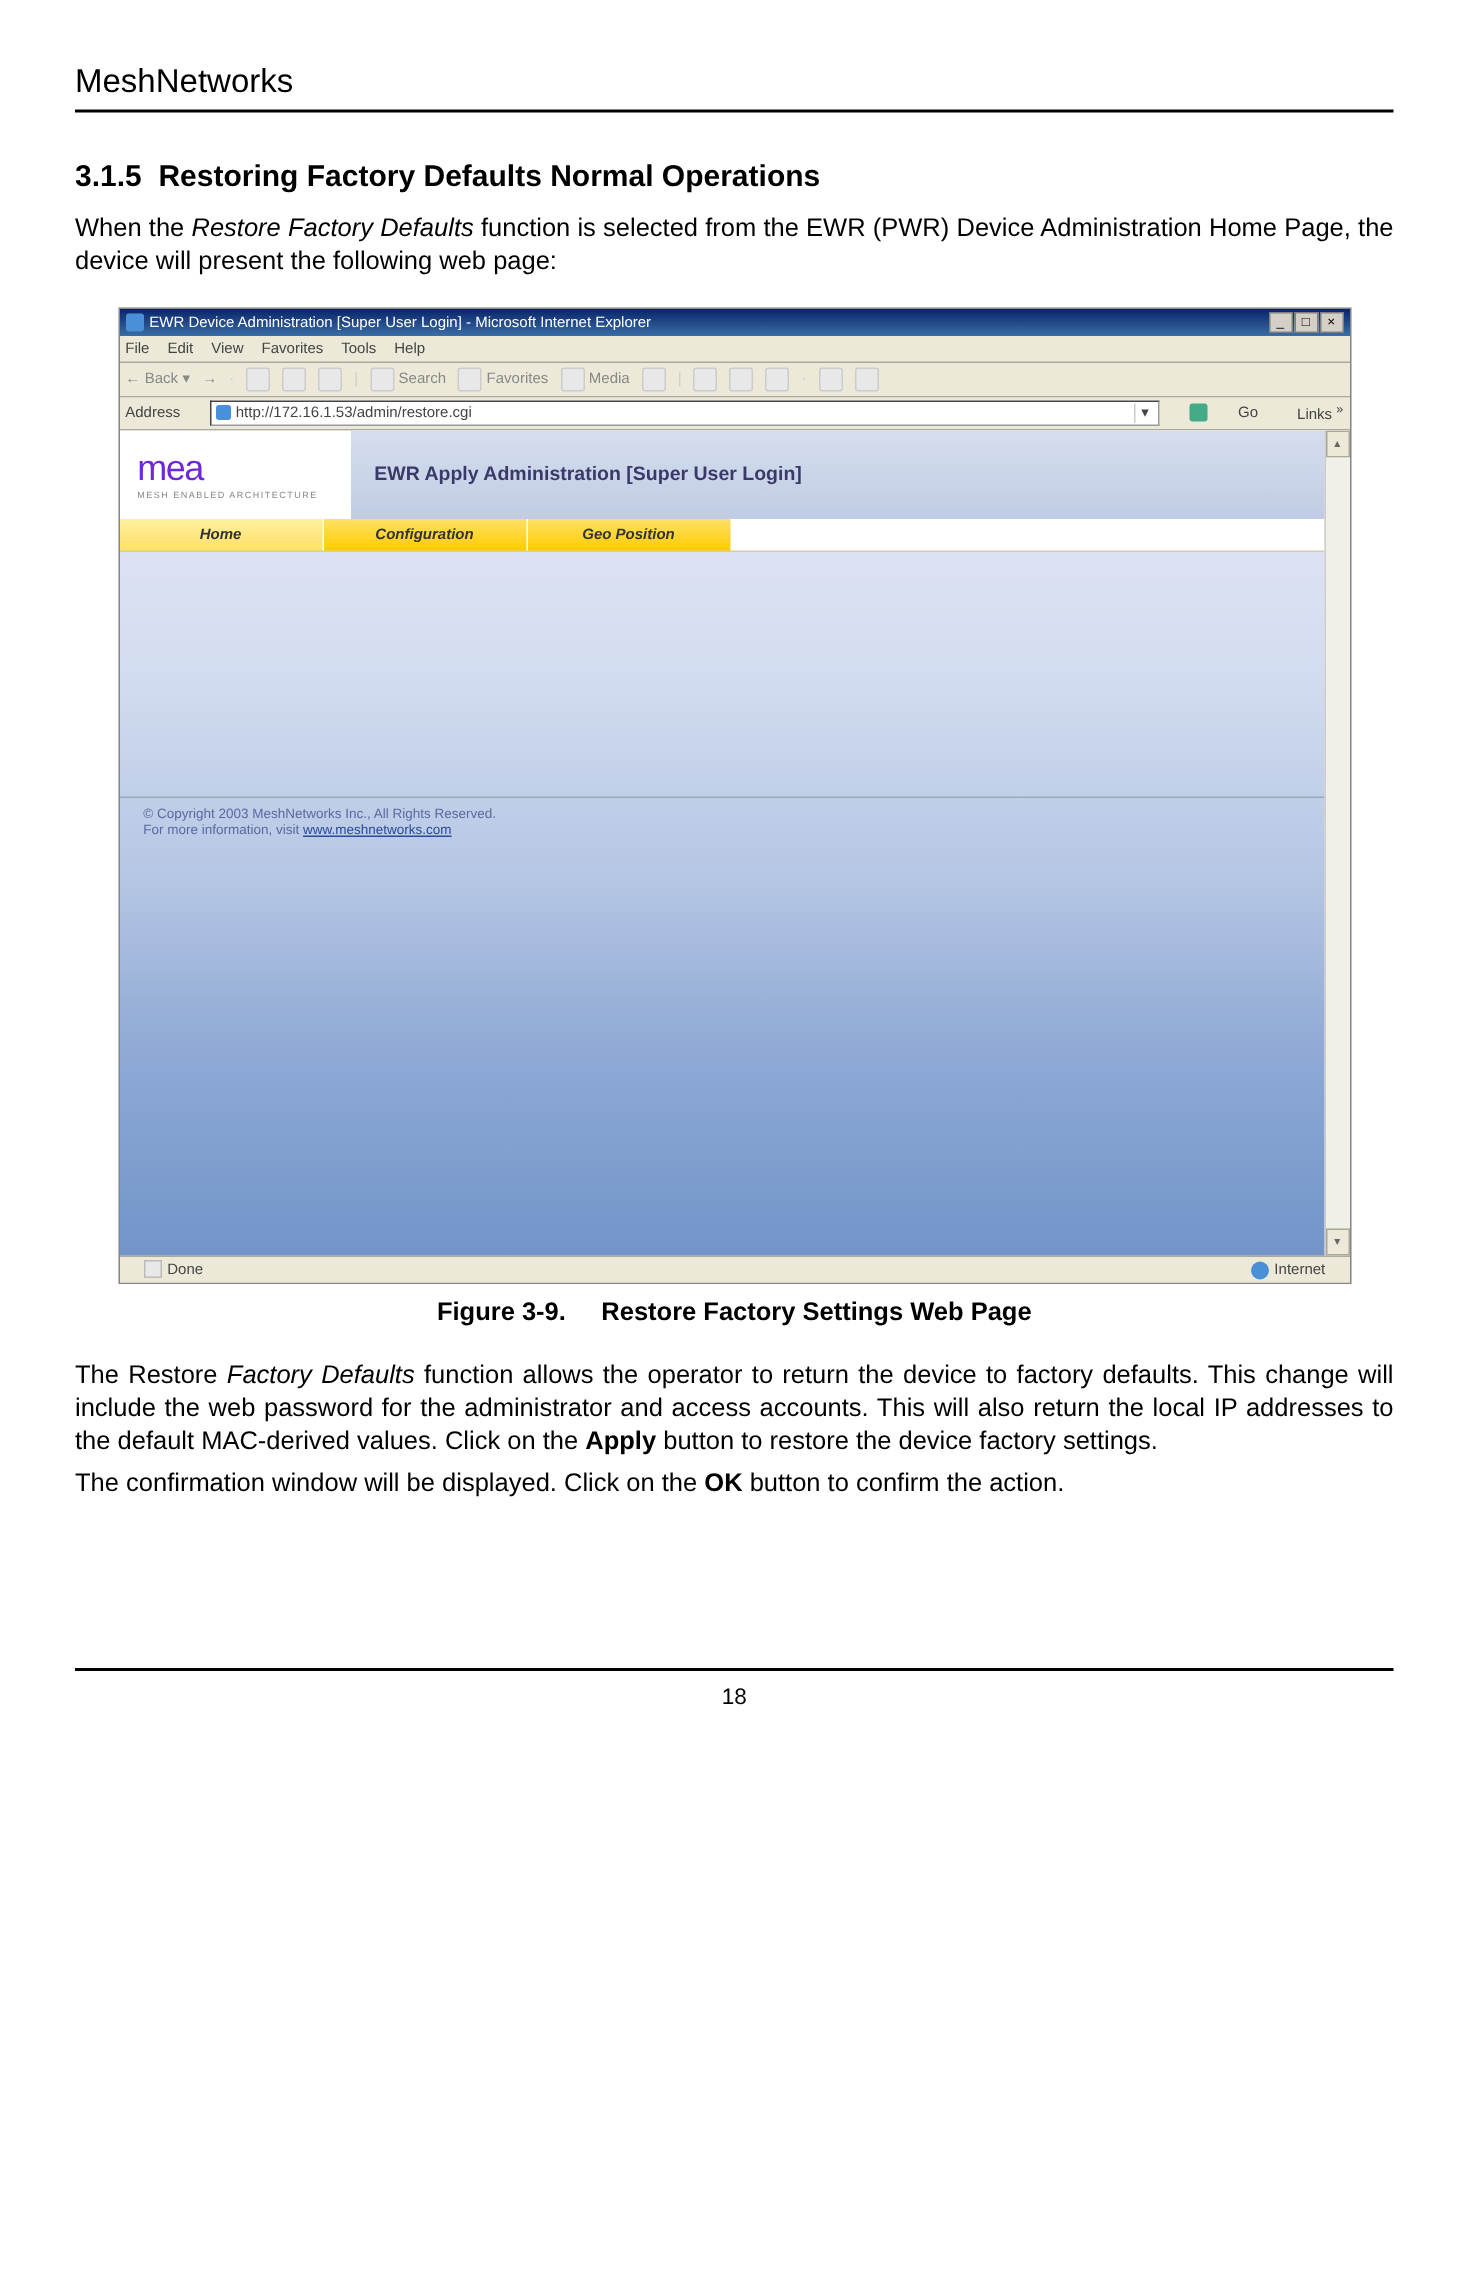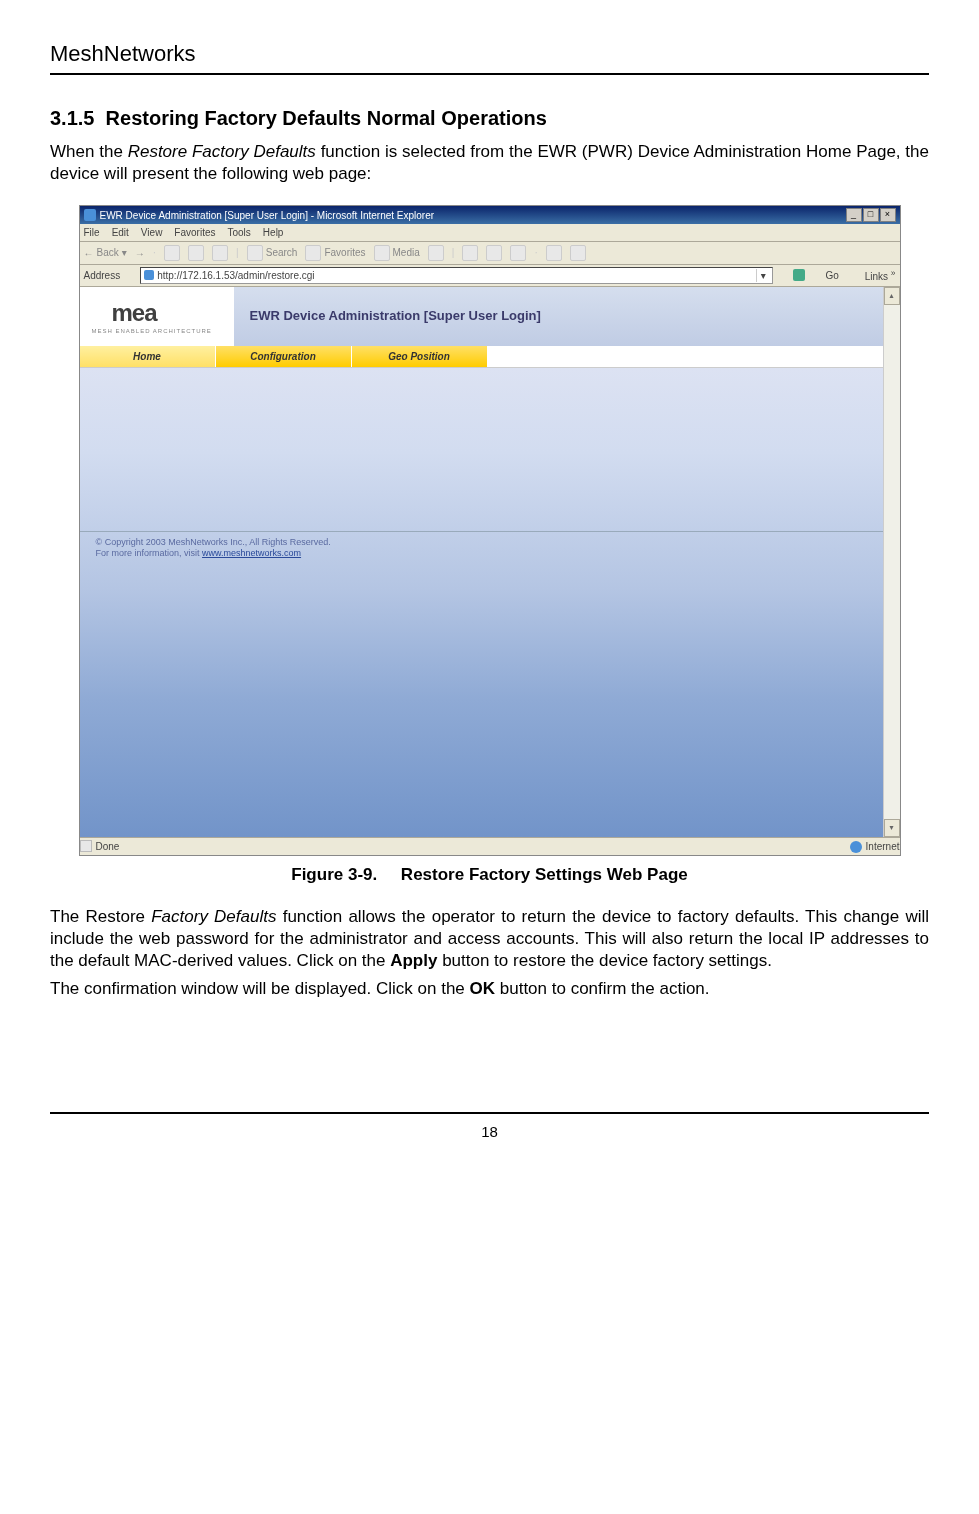--- a/index.html
+++ b/index.html
@@ -120,24 +120,23 @@
       align-items: stretch;
     }
     .logo-cell {
       width: 130px;
       padding: 10px 12px;
       font-family: Arial;
       border-right: 0;
     }
     .logo-text {
       font-size: 24px;
-      font-weight: bold;
-      color: #404040;
+      font-weight: normal;
+      color: #6d28d9;
       letter-spacing: -1px;
-      margin-left: 20px;
     }
     .logo-sub { font-size: 6px; color: #888; letter-spacing: 1px; }
     .admin-title {
       flex: 1;
       background: linear-gradient(to bottom, #d5deee, #c0cce4);
       display: flex; align-items: center;
       padding-left: 16px;
       font-size: 13px;
       font-weight: bold;
       color: #3a3a6a;
@@ -216,21 +215,21 @@
       background: #ece9d8;
       border: 1px solid #aca899;
       display: flex; align-items: center; justify-content: center;
       font-size: 8px; color: #666;
     }
     .sb-track { flex: 1; background: #f0f0e8; }
     .statusbar {
       display: flex;
       justify-content: space-between;
       align-items: center;
-      padding: 2px 0;
+      padding: 2px 16px;
       border-top: 1px solid #aca899;
       background: #ece9d8;
       font-size: 10px;
       color: #444;
     }
     .status-left { display: flex; align-items: center; gap: 4px; }
     .status-right { display: flex; align-items: flex-end; gap: 4px; }
     .done-ico { width: 10px; height: 10px; background: #e8e8e8; border: 1px solid #bbb; display: inline-block; }
     .net-ico { width: 12px; height: 12px; background: #4a90d9; border-radius: 6px; display: inline-block; }
     .figure-caption {
@@ -323,21 +322,21 @@
       <span class="go-ico"></span>
       <span>Go</span>
       <span style="margin-left:6px"><span>Links</span> <sup>»</sup></span>
     </div>
     <div class="content-area">
       <div class="logo-strip">
         <div class="logo-cell">
           <div class="logo-text">mea</div>
           <div class="logo-sub">MESH ENABLED ARCHITECTURE</div>
         </div>
-        <div class="admin-title">EWR Device Administration [Super User Login]</div>
+        <div class="admin-title">EWR Apply Administration [Super User Login]</div>
       </div>
       <div class="nav-tabs">
         <div class="nav-tab active">Home</div>
         <div class="nav-tab">Configuration</div>
         <div class="nav-tab">Geo Position</div>
         <div class="nav-filler"></div>
       </div>
       <div class="hr-sep"></div>
       <div class="copyright-area">
         <div>© Copyright 2003 MeshNetworks Inc., All Rights Reserved.</div>

